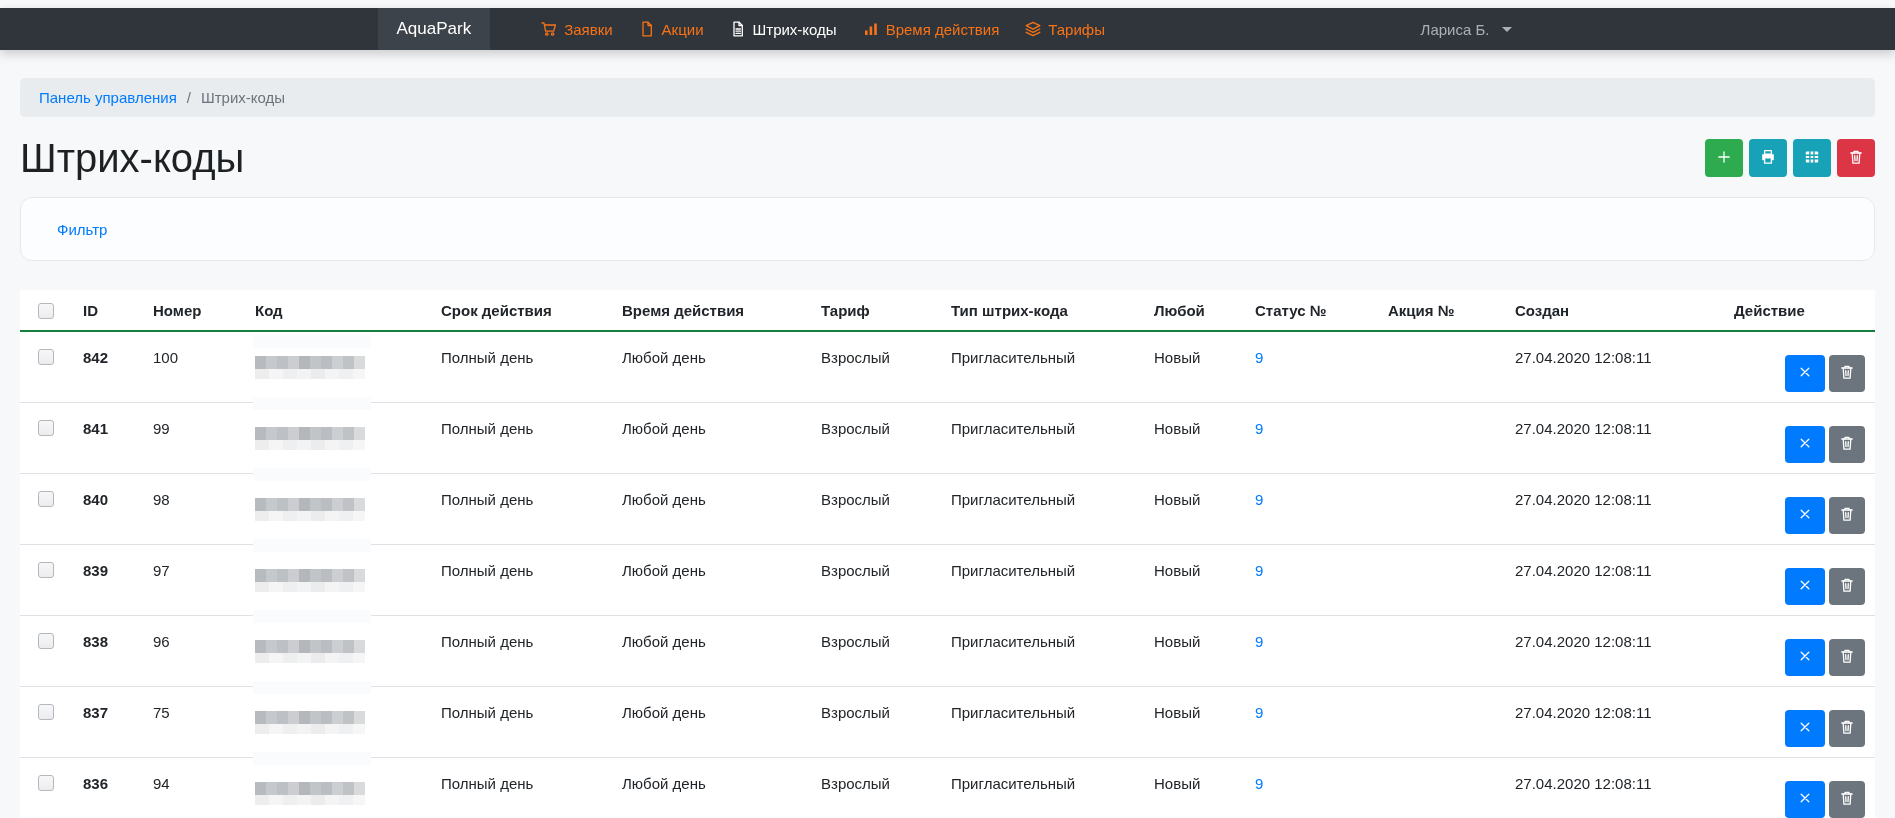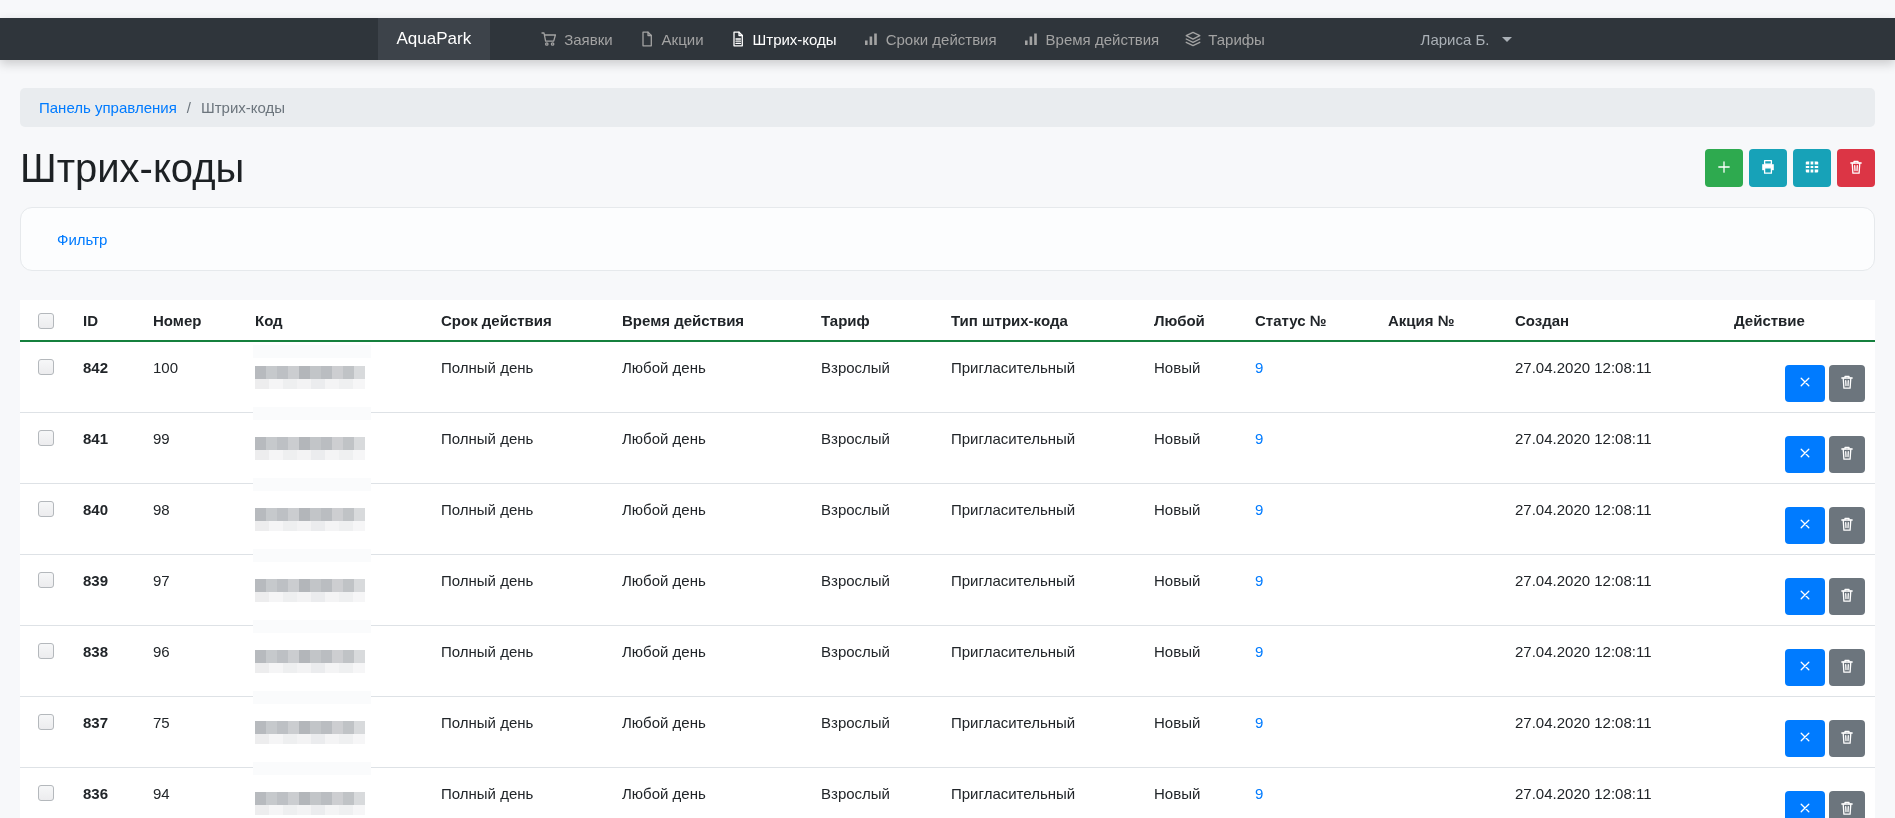--- a/index.html
+++ b/index.html
@@ -8,31 +8,31 @@
     font-family:"Liberation Sans","DejaVu Sans",sans-serif;
     background:#f7f8fa; color:#212529; font-size:15px;
   }
 
   
   .navbar {
     height:42px; background:#2f353b; position:relative; z-index:5;
     box-shadow:0 4px 10px rgba(0,0,0,0.18);
   }
   .nav-container {
-    width:1140px; margin:18px auto; height:100%;
+    width:1140px; margin:8px auto; height:100%;
     display:flex; align-items:stretch;
   }
   .brand {
     background:#3d434a; color:#ffffff; font-size:17px;
     display:flex; align-items:center; padding:0 19px; text-decoration:none;
   }
   .nav-menu { display:flex; align-items:stretch; list-style:none; margin-left:38px; }
   .nav-item {
     display:flex; align-items:center; gap:7px; padding:0 13px;
-    color:#a3a3a3; font-size:15px; cursor:pointer; white-space:nowrap;
+    color:#f97316; font-size:15px; cursor:pointer; white-space:nowrap;
   }
   .nav-item.active { color:#ffffff; }
   .nav-item svg { display:block; }
   .nav-user {
     margin-left:auto; display:flex; align-items:center; gap:12px;
     color:#aab0b6; font-size:15px; padding:0 6px; cursor:pointer;
   }
   .caret { width:0; height:0; border-left:5px solid transparent;
     border-right:5px solid transparent; border-top:5px solid #aab0b6; }
 
@@ -143,30 +143,20 @@
           <span>Штрих-коды</span>
         </li>
         <li class="nav-item">
           <span>
             <svg xmlns="http://www.w3.org/2000/svg" width="16" height="16" viewBox="0 0 16 16" fill="currentColor" stroke="none" stroke-width="1.3" stroke-linecap="round" stroke-linejoin="round">
               <rect x="2" y="9.5" width="2.6" height="4.5"></rect>
               <rect x="6.6" y="5.5" width="2.6" height="8.5"></rect>
               <rect x="11.2" y="2.5" width="2.6" height="11.5"></rect>
             </svg>
           </span>
-          <span>Сроки действия</span>
-        </li>
-        <li class="nav-item">
-          <span>
-            <svg xmlns="http://www.w3.org/2000/svg" width="16" height="16" viewBox="0 0 16 16" fill="currentColor" stroke="none" stroke-width="1.3" stroke-linecap="round" stroke-linejoin="round">
-              <rect x="2" y="9.5" width="2.6" height="4.5"></rect>
-              <rect x="6.6" y="5.5" width="2.6" height="8.5"></rect>
-              <rect x="11.2" y="2.5" width="2.6" height="11.5"></rect>
-            </svg>
-          </span>
           <span>Время действия</span>
         </li>
         <li class="nav-item">
           <span>
             <svg xmlns="http://www.w3.org/2000/svg" width="16" height="16" viewBox="0 0 16 16" fill="none" stroke="currentColor" stroke-width="1.3" stroke-linecap="round" stroke-linejoin="round">
               <path d="M8 1.3 14.8 4.7 8 8.1 1.2 4.7z"></path>
               <path d="M1.2 8l6.8 3.4L14.8 8"></path>
               <path d="M1.2 11.3l6.8 3.4 6.8-3.4"></path>
             </svg>
           </span>

